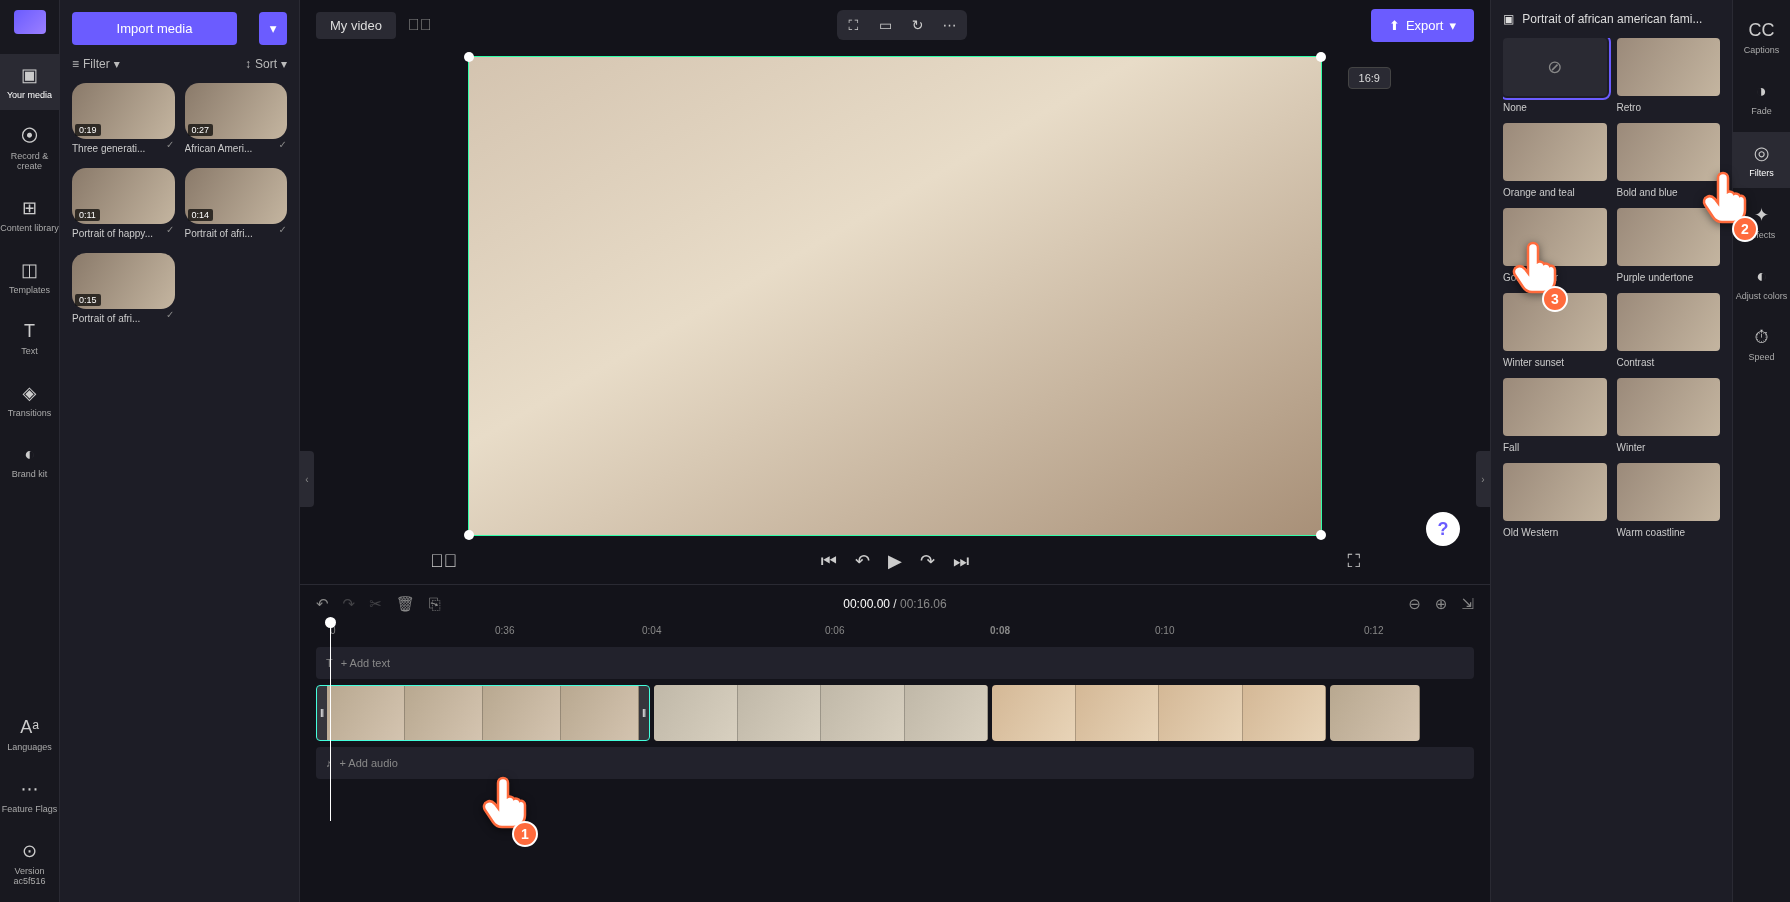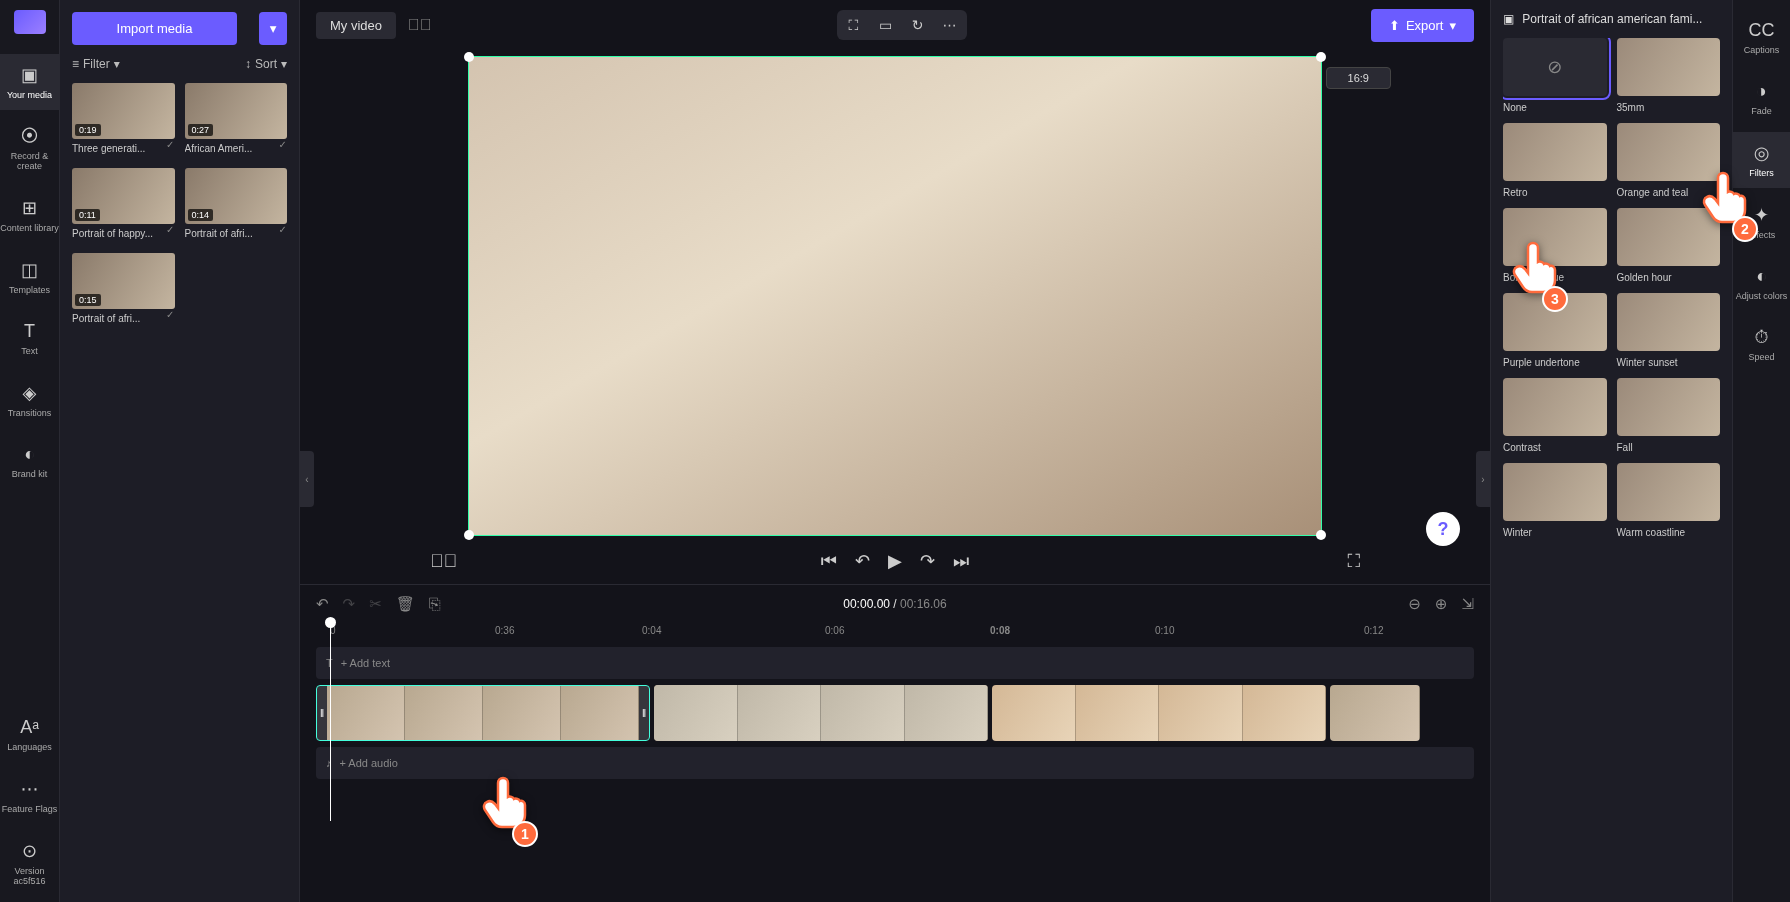--- a/index.html
+++ b/index.html
@@ -12,40 +12,40 @@
 .rail-spacer { flex: 1; }
 
 .media-panel { width: 240px; background: #1d1d26; padding: 12px; display: flex; flex-direction: column; border-right: 1px solid #2a2a33; }
 .import-btn { flex: 1; background: #6b5cff; color: #fff; border: none; padding: 9px; border-radius: 4px; font-size: 13px; cursor: pointer; }
 .import-row { display: flex; gap: 22px; margin-bottom: 12px; }
 .import-dd { width: 28px; background: #6b5cff; border: none; border-radius: 4px; color: #fff; cursor: pointer; display:flex;align-items:center;justify-content:center;}
 .filter-sort { display: flex; gap: 10px; margin-bottom: 12px; font-size: 12px; color: #bbb; }
 .fs-btn { background: none; border: none; color: #bbb; cursor: pointer; font-size: 12px; display:flex;align-items:center;gap:4px;}
 .media-grid { display: grid; grid-template-columns: 1fr 1fr; gap: 10px; overflow-y: auto; }
 .media-item { position: relative; }
-.media-thumb { width: 100%; height: 56px; background: linear-gradient(120deg, #8a7a6a, #c4b5a0); border-radius: 3px; position: relative; }
+.media-thumb { width: 100%; height: 56px; background: linear-gradient(120deg, #8a7a6a, #c4b5a0); border-radius: 14px; position: relative; }
 .media-dur { position: absolute; bottom: 3px; left: 3px; background: rgba(0,0,0,0.7); color: #fff; font-size: 9px; padding: 1px 4px; border-radius: 2px; }
 .media-name { font-size: 10px; color: #ccc; margin-top: 4px; white-space: nowrap; overflow: hidden; text-overflow: ellipsis; max-width: 84px; display: inline-block; }
 .media-check { font-size: 10px; color: #888; float: right; }
 
 .center-col { flex: 1; display: flex; flex-direction: column; background: #13131a; }
 .top-bar { height: 50px; display: flex; align-items: center; padding: 0 16px; gap: 12px; }
 .video-title { background: #2a2a33; padding: 6px 14px; border-radius: 4px; font-size: 13px; color: #ddd; cursor:pointer;}
 .sync-ic { color: #888; font-size: 16px; }
 .tb-spacer { flex: 1; }
 .tb-group { display: flex; gap: 2px; background: #2a2a33; border-radius: 6px; padding: 2px; }
 .tb-btn { background: none; border: none; color: #ccc; width: 30px; height: 26px; cursor: pointer; font-size: 14px; display:flex;align-items:center;justify-content:center;}
 .export-btn { background: #6b5cff; color: #fff; border: none; padding: 9px 18px; border-radius: 4px; font-size: 13px; cursor: pointer; display:flex;align-items:center;gap:6px;}
 
 .preview-area { display: flex; justify-content: center; padding: 6px 0; position: relative; }
 .preview-frame { width: 854px; height: 480px; background: linear-gradient(150deg, #d4c4b0 0%, #e8dcc8 40%, #a89078 100%); border: 1px solid #3fa; position: relative; }
 .handle { position: absolute; width: 10px; height: 10px; background: #fff; border-radius: 50%; }
 .handle.tl { top: -5px; left: -5px; } .handle.tr { top: -5px; right: -5px; }
 .handle.bl { bottom: -5px; left: -5px; } .handle.br { bottom: -5px; right: -5px; }
-.ratio-badge { position: absolute; top: 10px; right: -70px; background: #2a2a33; border: 1px solid #444; padding: 4px 21px; border-radius: 4px; font-size: 11px; color: #ddd; cursor:pointer;}
+.ratio-badge { position: absolute; top: 10px; right: -70px; background: #2a2a33; border: 1px solid #444; padding: 4px 10px; border-radius: 4px; font-size: 11px; color: #ddd; cursor:pointer;}
 
 .player-controls { display: flex; align-items: center; justify-content: center; padding: 8px 0 12px; gap: 18px; position: relative; }
 .pc-btn { background: none; border: none; color: #ccc; font-size: 18px; cursor: pointer; }
 .pc-side-left { position: absolute; left: 130px; } .pc-side-right { position: absolute; right: 130px; display:flex;gap:10px;align-items:center;}
 .help-btn { position: absolute; right: 30px; top: -30px; width: 34px; height: 34px; background: #fff; border-radius: 50%; display: flex; align-items: center; justify-content: center; color: #6b5cff; font-weight: bold; cursor:pointer;font-size:18px;}
 
 .timeline-area { flex: 1; border-top: 1px solid #2a2a33; padding: 10px 16px; display: flex; flex-direction: column; overflow:hidden;}
 .tl-toolbar { display: flex; align-items: center; gap: 14px; margin-bottom: 8px; position:relative;}
 .tl-btn { background: none; border: none; color: #888; font-size: 15px; cursor: pointer; }
 .tl-time { position:absolute; left:50%; transform:translateX(-50%); font-size: 12px; }
@@ -297,24 +297,20 @@
   </div>
   <div class="fp-grid" id="fp-grid">
       <div class="filter-item selected">
         <div class="filter-thumb none">
           <span>⊘</span>
         </div>
         <div class="filter-name">None</div>
       </div>
       <div class="filter-item">
         <div class="filter-thumb"></div>
-        <div class="filter-name">35mm</div>
-      </div>
-      <div class="filter-item">
-        <div class="filter-thumb"></div>
         <div class="filter-name">Retro</div>
       </div>
       <div class="filter-item">
         <div class="filter-thumb"></div>
         <div class="filter-name">Orange and teal</div>
       </div>
       <div class="filter-item">
         <div class="filter-thumb"></div>
         <div class="filter-name">Bold and blue</div>
       </div>
@@ -334,20 +330,24 @@
         <div class="filter-thumb"></div>
         <div class="filter-name">Contrast</div>
       </div>
       <div class="filter-item">
         <div class="filter-thumb"></div>
         <div class="filter-name">Fall</div>
       </div>
       <div class="filter-item">
         <div class="filter-thumb"></div>
         <div class="filter-name">Winter</div>
+      </div>
+      <div class="filter-item">
+        <div class="filter-thumb"></div>
+        <div class="filter-name">Old Western</div>
       </div>
       <div class="filter-item">
         <div class="filter-thumb"></div>
         <div class="filter-name">Warm coastline</div>
       </div>
     </div>
 </div>
 
 <div class="right-rail" id="right-rail">
     <div class="rail-item">

